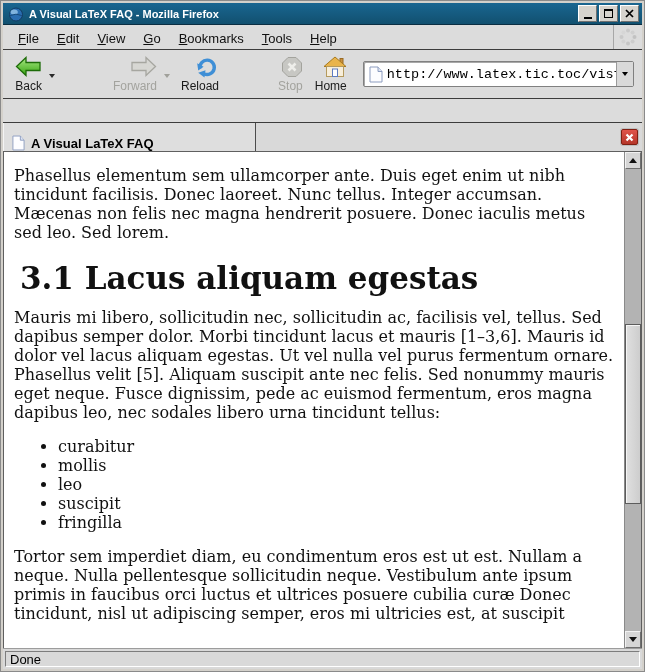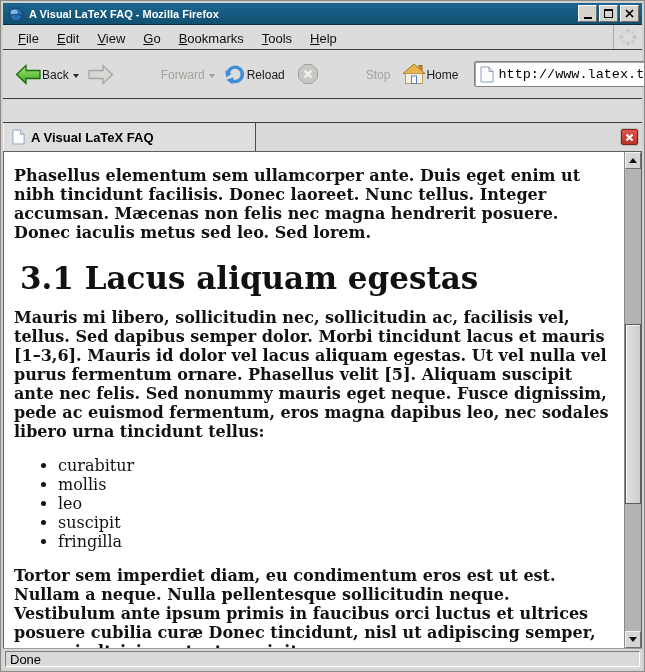--- a/index.html
+++ b/index.html
@@ -44,21 +44,21 @@
   .menu-item .lbl::first-letter { text-decoration:underline; }
   .throbber-box { margin-left:auto; align-self:stretch; display:flex; align-items:center;
     padding:0 4px; border-left:1px solid #a7a7a7; }
 
   
   .toolbar {
     height:49px; flex:0 0 49px; background:#dcdcdc;
     border-bottom:1px solid #3c3c3c;
     display:flex; align-items:center; padding:0 6px;
   }
-  .tb-group { display:flex; flex-direction:row; align-items:center;
+  .tb-group { display:flex; flex-direction:column; align-items:flex-end;
     padding:2px 6px; cursor:pointer; }
   .tb-group.disabled { cursor:default; }
   .tb-icon { height:22px; display:flex; align-items:center; }
   .tb-label { font-size:12px; color:#1a1a1a; margin-top:1px; }
   .tb-group.disabled .tb-label { color:#a3a39e;margin-left:47px; }
   .drop-arrow { width:12px; display:flex; align-items:center; justify-content:center;
     margin:4px 2px 0 -2px; cursor:pointer; }
   .tri-d { width:0; height:0; border-left:3.5px solid transparent;
     border-right:3.5px solid transparent; border-top:4px solid #2a2a2a; }
   .tri-d.dim { border-top-color:#a0a09a; }
@@ -78,40 +78,40 @@
     justify-content:center; cursor:pointer; }
   .url-drop .tri-d { border-top-color:#000; }
 
   
   .bookmarks-bar { height:24px; flex:0 0 24px; background:#dcdcdc;
     border-bottom:1px solid #3c3c3c; }
 
   
   .tabbar { height:28px; flex:0 0 28px; background:#d9d9d9;
     display:flex; align-items:stretch; }
-  .tab { width:253px; display:flex; align-items:center; gap:6px;
+  .tab { width:253px; display:flex; align-items:flex-end; gap:6px;
     padding:0 8px; background:#dedede;
     border-left:1px solid #f4f4f4; border-right:1px solid #4c4c4c;
     font-weight:bold; font-size:13px; color:#000; cursor:pointer; }
   .tab-title { white-space:nowrap; overflow:hidden; }
   .tab-spacer { flex:1; }
   .tab-close {
     width:17px; height:16px; align-self:center; margin-right:4px; padding:0;
     background:linear-gradient(#e0544a,#b5362a);
     border:1px solid #801f12; border-radius:2px;
     display:flex; align-items:center; justify-content:center; cursor:pointer;
     box-shadow:0 0 0 1px #bdbdbd;
   }
 
   
   .content-wrap { flex:1; display:flex; background:#fff;
     border:1px solid #5f5f5f; border-bottom:none; overflow:hidden; }
   .page { flex:1; overflow:hidden; padding:0 8px 0 10px;
     font-family:"DejaVu Serif", serif; font-size:16px; line-height:19px; color:#111; }
-  .page p { margin:15px 0;font-weight:bold; }
+  .page p { margin:15px 0; }
   .page p:first-child { margin-top:14px; }
   .page h2 { font-size:31px; line-height:26px; margin:23px 6px 17px;
     font-family:"DejaVu Serif", serif; font-weight:bold; }
   .page ul { margin:15px 0; padding-left:44px; }
   .page li { margin:0; }
 
   
   .scrollbar { flex:0 0 17px; background:#b3b3b3;
     border-left:1px solid #8a8a8a; display:flex; flex-direction:column; position:relative; }
   .sb-btn { height:17px; flex:0 0 17px; background:#d6d6d6;

